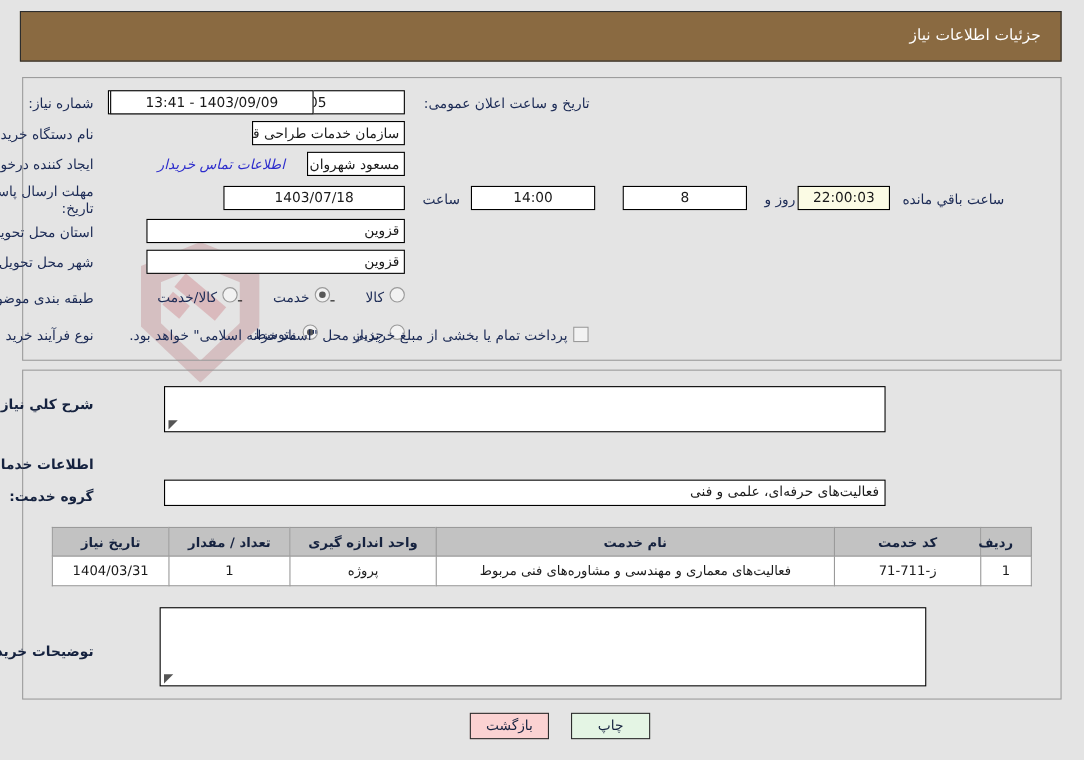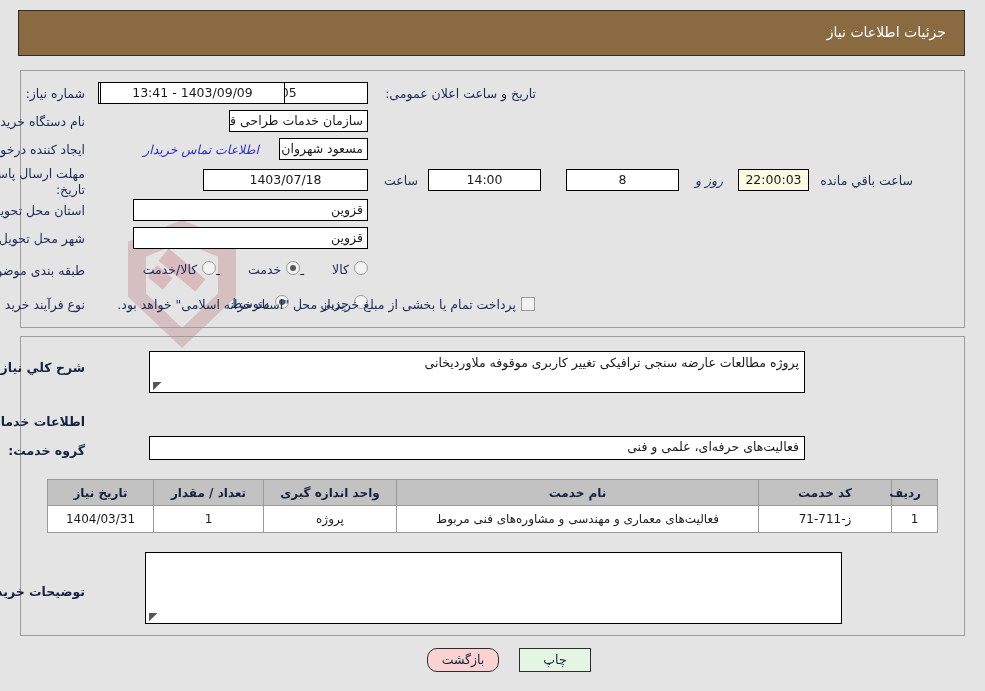--- a/index.html
+++ b/index.html
@@ -274,21 +274,21 @@
     border: 1px solid #2d2d2d;
     height: 24px;
     line-height: 22px;
     text-align: center;
     font-size: 12.5px;
     color: #15223f;
     cursor: pointer;
     z-index: 12;
   }
   #btn-print  { left: 519px; top: 648px; width: 72px; background: #e4f5e4; }
-  #btn-back   { left: 427px; top: 648px; width: 72px; background: #fbd2d2; border-radius: 10px; }
+  #btn-back   { left: 427px; top: 648px; width: 72px; background: #fbd2d2; }
 </style>
 </head>
 <body>
 
 <div id="watermark">
   <div class="wm-inner">
     <div class="wm-shield"></div>
     <div class="wm-shield-in"></div>
     <div class="wm-tick"></div>
     <div class="wm-tick2"></div>
@@ -313,22 +313,22 @@
 <div class="lbl" style="right:900px; top:142px;">ایجاد کننده درخواست:</div>
 <div class="txtbox rt" style="right:617px; top:138px; left:279px;">مسعود شهروان مهر کارشناس ترافیک سازمان خدمات طراحی قزوین</div>
 <div class="link" style="right:726px; top:142px; left:155px;">اطلاعات تماس خریدار</div>
 
 <div class="lbl" style="right:900px; top:166px;">مهلت ارسال پاسخ: تا</div>
 <div class="lbl" style="right:900px; top:182px;">تاریخ:</div>
 <div class="txtbox" style="right:617px; top:169px; width:165px;">1403/07/18</div>
 <div class="plain" style="right:567px; top:173px;">ساعت</div>
 <div class="txtbox" style="right:444px; top:169px; width:113px;">14:00</div>
 <div class="txtbox" style="right:306px; top:169px; width:113px;">8</div>
-<div class="plain" style="right:262px; top:173px;font-style:italic;">روز و</div>
-<div class="txtbox cream" style="right:176px; top:169px; width:71px;">22:00:03</div>
+<div class="plain" style="right:262px; top:173px;">روز و</div>
+<div class="txtbox cream" style="right:176px; top:169px; width:84px;">22:00:03</div>
 <div class="plain" style="right:72px; top:173px;">ساعت باقي مانده</div>
 
 <div class="lbl" style="right:900px; top:203px;">استان محل تحویل:</div>
 <div class="txtbox rt" style="right:617px; top:199px; width:235px;">قزوین</div>
 
 <div class="lbl" style="right:900px; top:231px;">شهر محل تحویل:</div>
 <div class="txtbox rt" style="right:617px; top:227px; width:235px;">قزوین</div>
 
 <div class="lbl" style="right:900px; top:263px;">طبقه بندی موضوعی:</div>
 <div class="radio-group" style="right:617px; top:261px;text-decoration:underline;">
@@ -353,21 +353,20 @@
   </span>
 </div>
 <div class="plain" style="right:450px; top:297px; left:132px;">
   <span class="chk"></span><span>پرداخت تمام یا بخشی از مبلغ خرید،از محل "اسناد خزانه اسلامی" خواهد بود.</span>
 </div>
 
 <div class="panel" id="panel-mid"></div>
 
 <div class="lbl dark" style="right:900px; top:360px; font-weight:bold;">شرح کلي نیاز:</div>
 <div class="areabox" style="right:180px; top:351px; left:149px; height:42px;">
-  <span>پروژه مطالعات عارضه سنجی ترافیکی تغییر کاربری موقوفه ملاوردیخانی</span>
   <span class="grip">◥</span>
 </div>
 
 <div class="section-head" style="right:900px; top:414px;">اطلاعات خدمات مورد نیاز</div>
 
 <div class="lbl dark" style="right:900px; top:443px; font-weight:bold;">گروه خدمت:</div>
 <div class="areabox" style="right:180px; top:436px; left:149px; height:24px; padding-top:2px;">
   <span>فعالیت‌های حرفه‌ای، علمی و فنی</span>
 </div>
 

